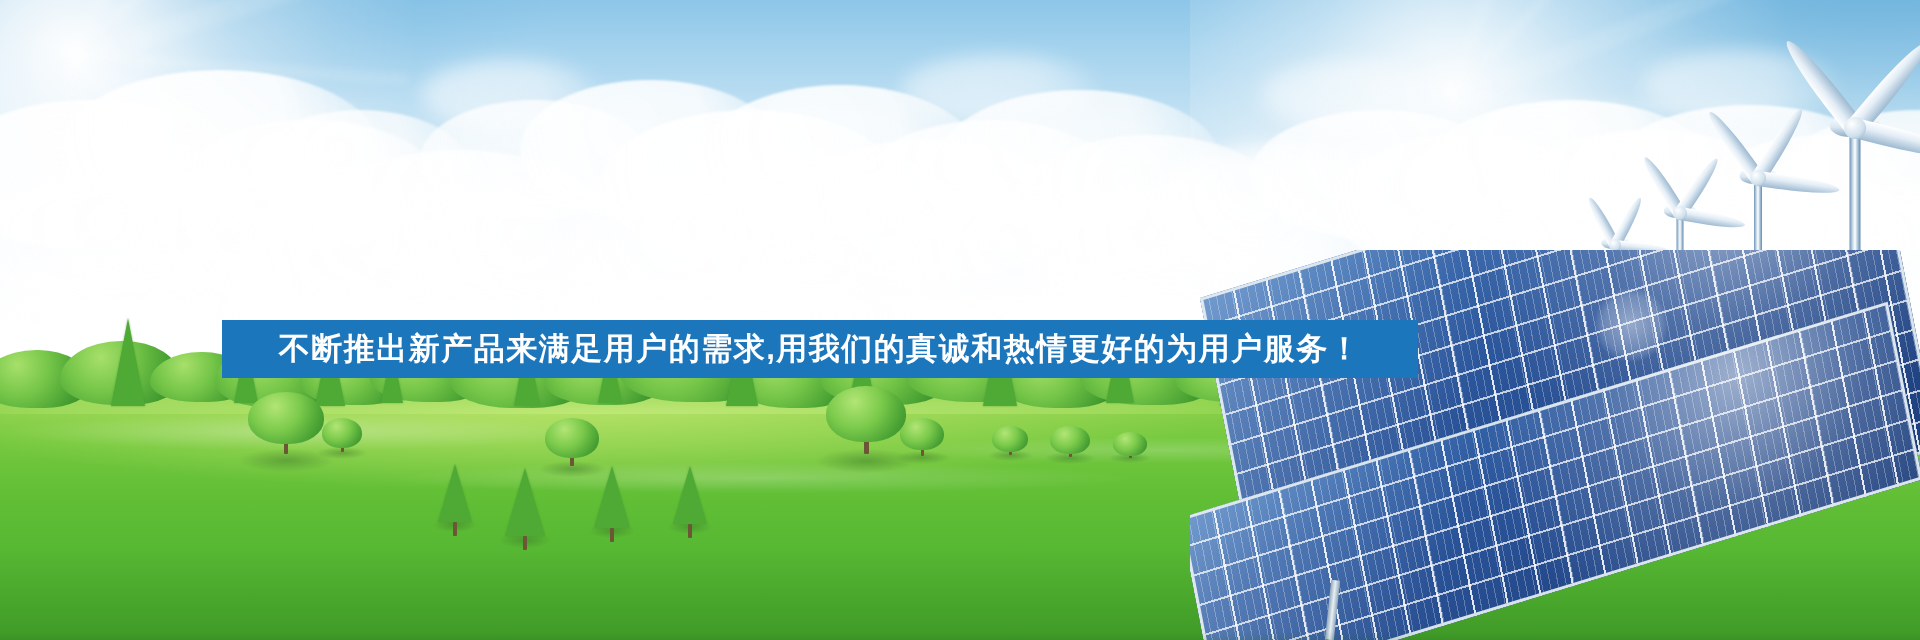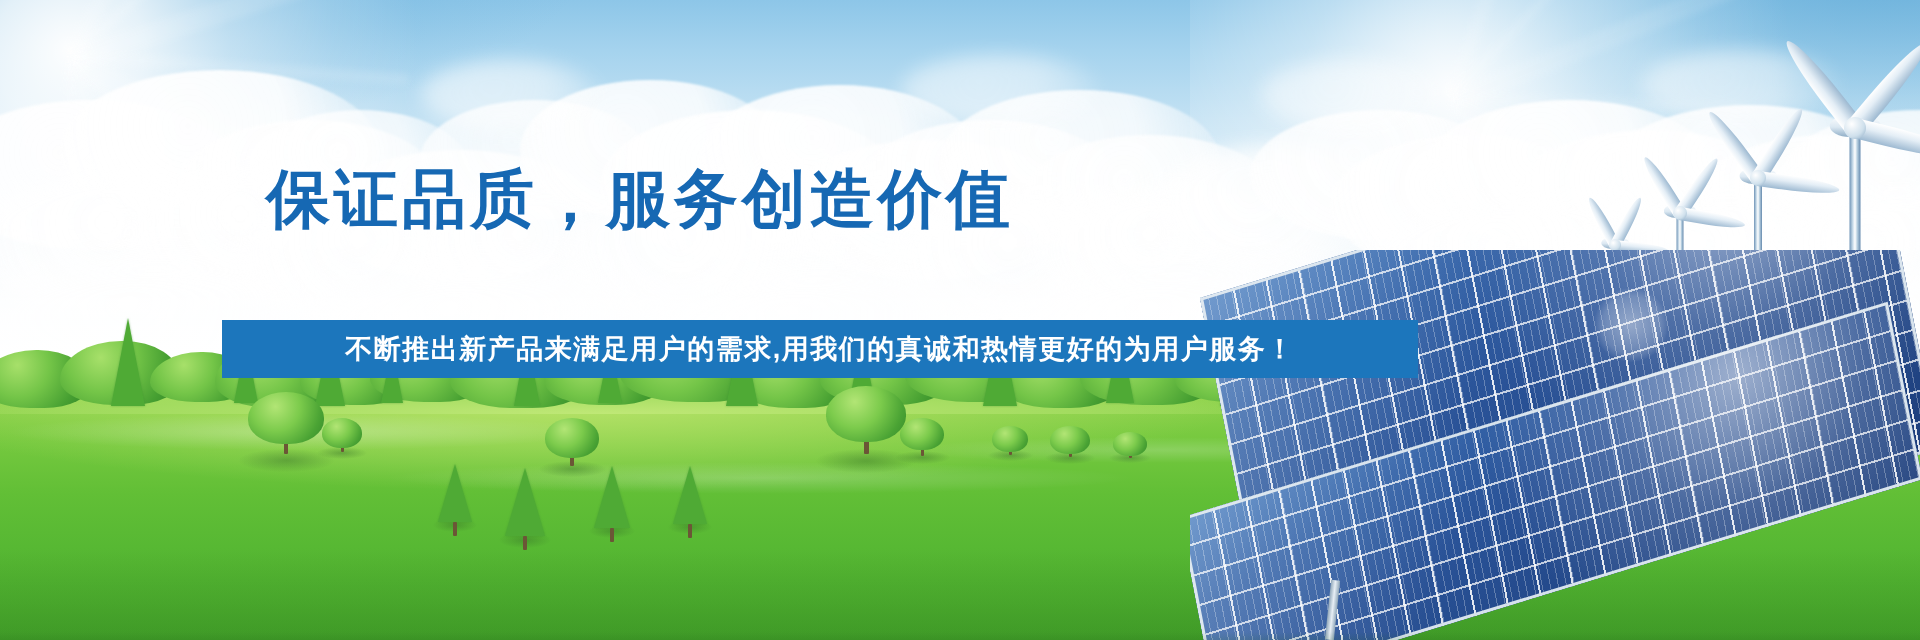--- a/index.html
+++ b/index.html
@@ -90,21 +90,21 @@
   }
 
   
   .subbar{
     position:absolute;left:222px;top:320px;
     width:1196px;height:58px;
     background:#1c76bc;
     display:flex;align-items:center;justify-content:center;
   }
   .subbar span{
-    color:#ffffff;font-size:27px;font-weight:bold;
+    color:#ffffff;font-size:31px;font-weight:bold;
     letter-spacing:1.5px;white-space:nowrap;
   }
 
   
   .ground{
     position:absolute;left:0;top:368px;width:1920px;height:272px;
     background:
       radial-gradient(ellipse 1100px 150px at 560px 30px, #b9e36a 0%, rgba(185,227,106,0) 62%),
       linear-gradient(180deg,
         #a8dd5e 0%,
@@ -419,20 +419,19 @@
       </div>
       <div class="solar" style="left: -10px; top: 268px; width: 740px; height: 180px; transform: rotate(-17deg) skewX(-6deg); transform-origin: 0px 0px;">
         <div class="panel-grid"></div>
         <div class="panel-frame"></div>
         <div class="panel-sheen"></div>
       </div>
       <div class="panel-leg" style="left: 138px; top: 330px; width: 9px; height: 60px; transform: rotate(6deg);"></div>
       <div style="position: absolute; left: 404px; top: 38px; width: 74px; height: 74px; border-radius: 50%; background: radial-gradient(circle, rgba(255, 255, 255, 0.42) 0%, rgba(255, 255, 255, 0.2) 55%, rgba(255, 255, 255, 0) 72%);"></div>
     </div>
 
-  <div class="headline">保证品质，服务创造价值</div>
 
   <div class="subbar">
     <span>不断推出新产品来满足用户的需求,用我们的真诚和热情更好的为用户服务！</span>
   </div>
 
   <div class="overlay-fade-bottom"></div>
 </div>
 
 </body></html>

